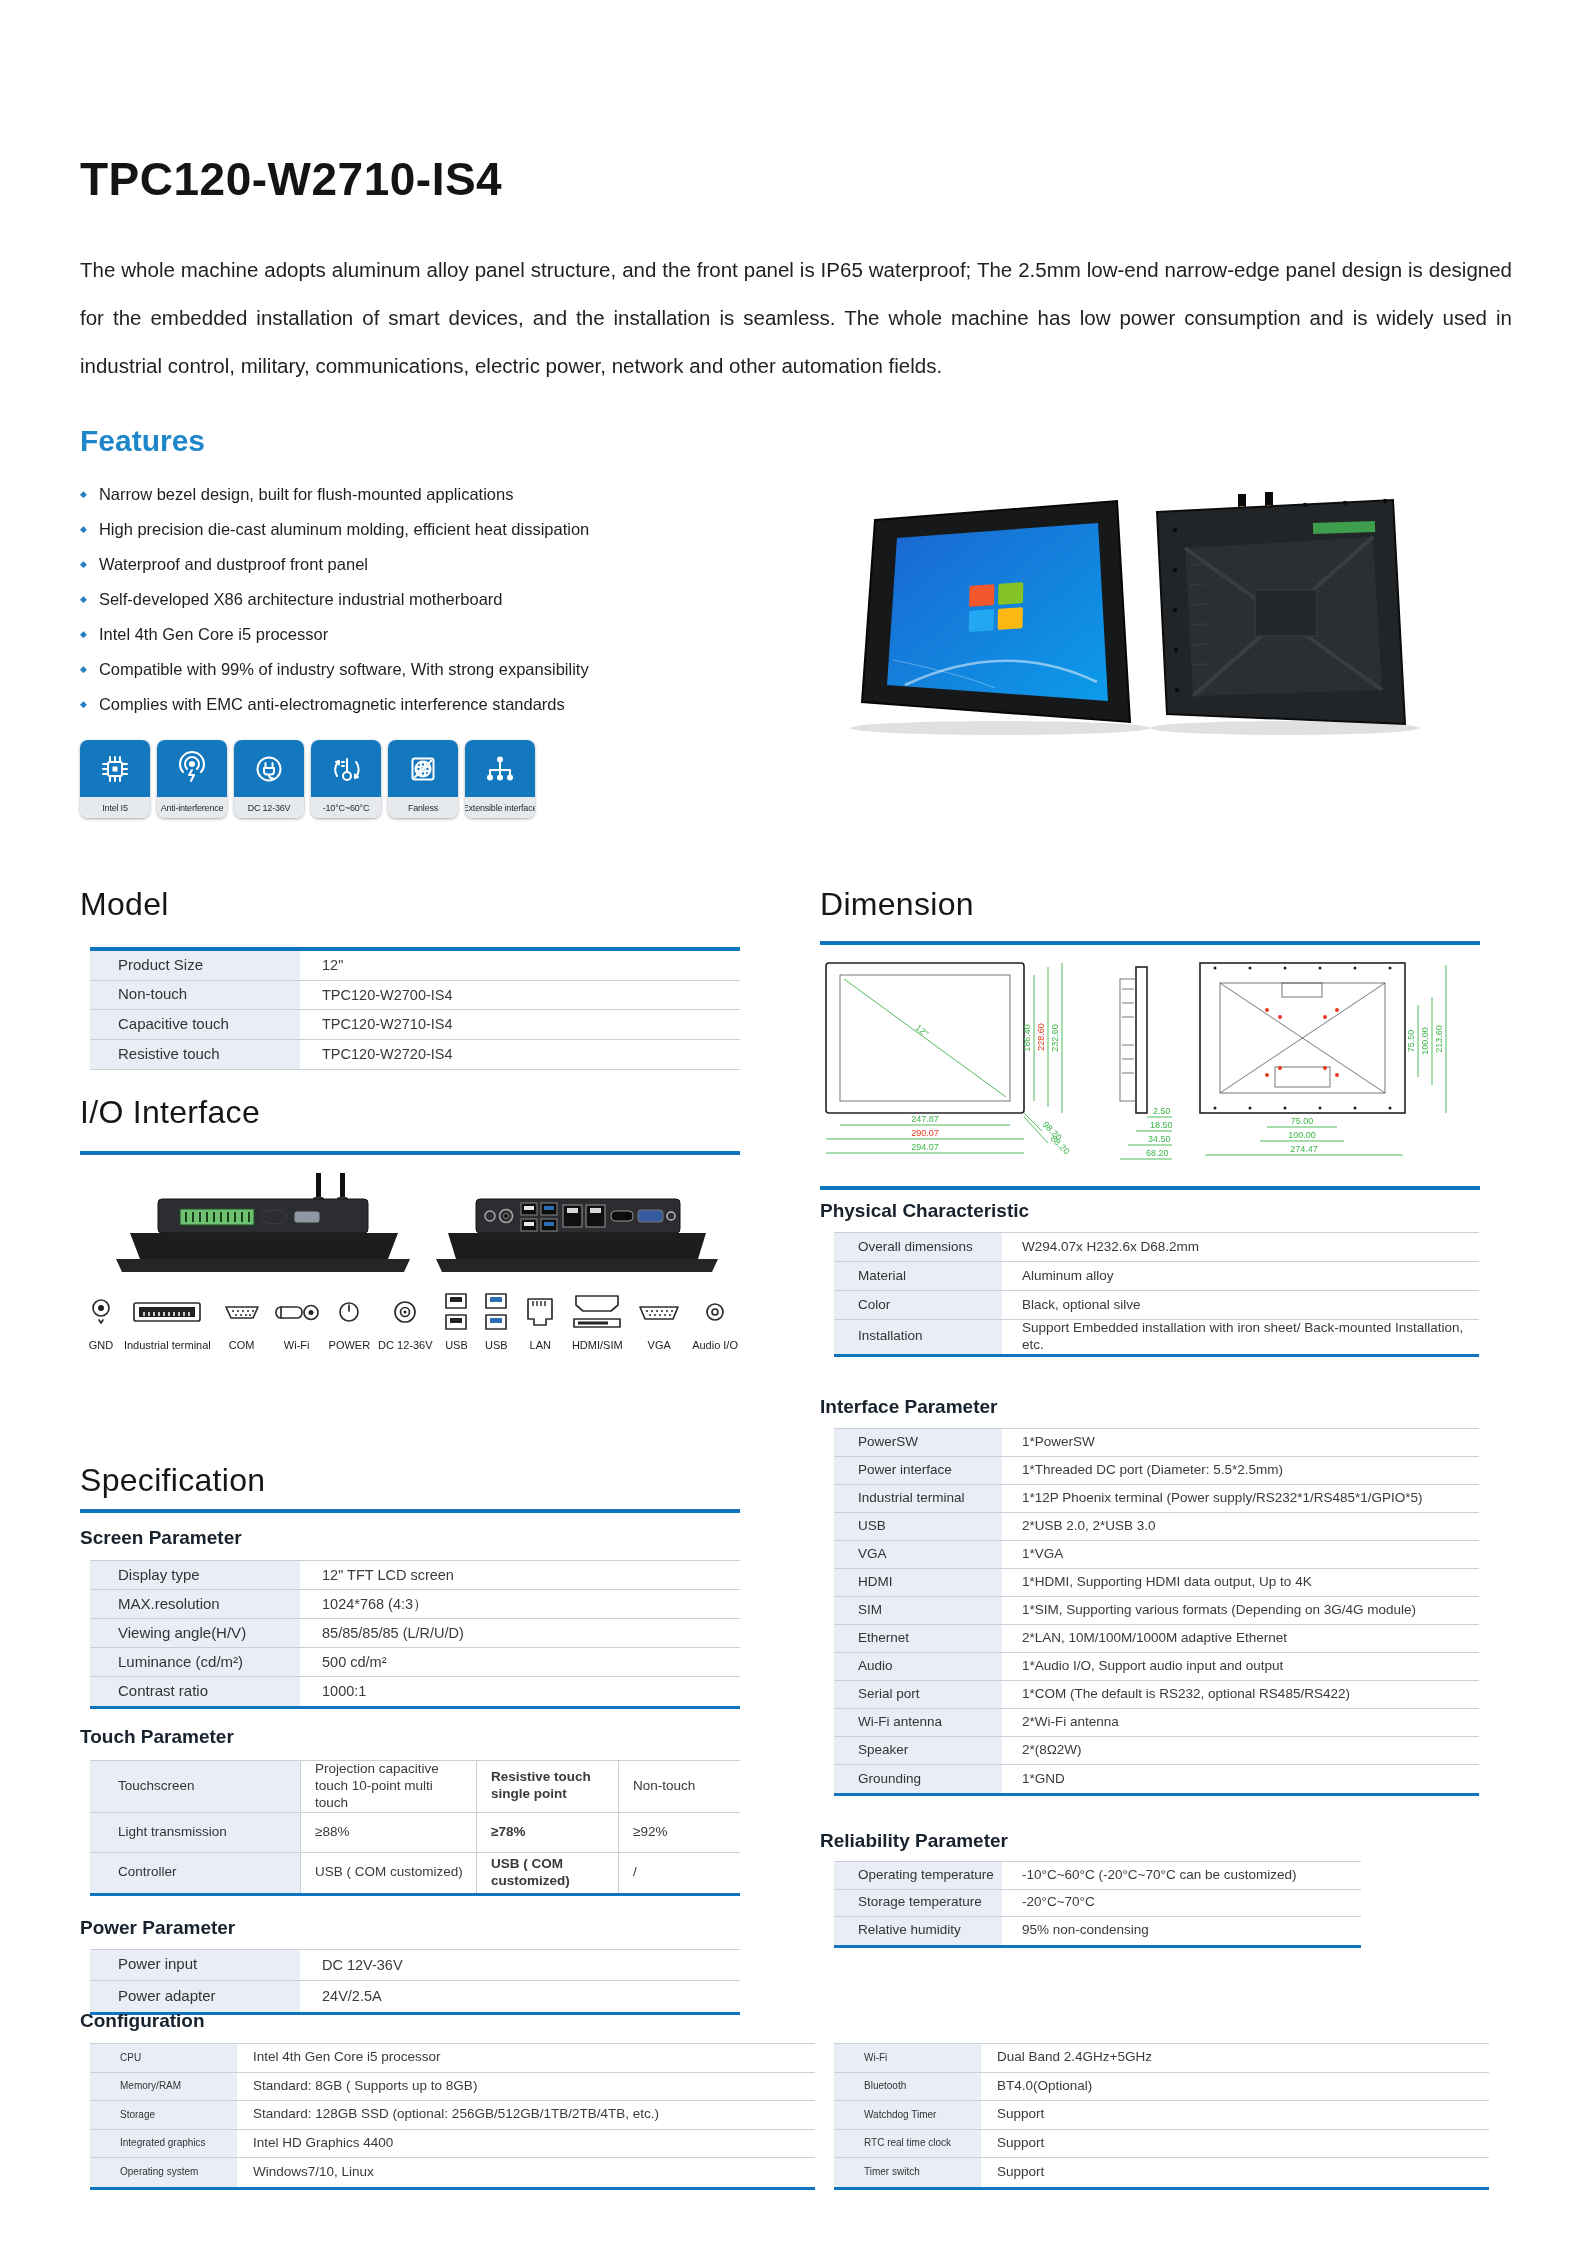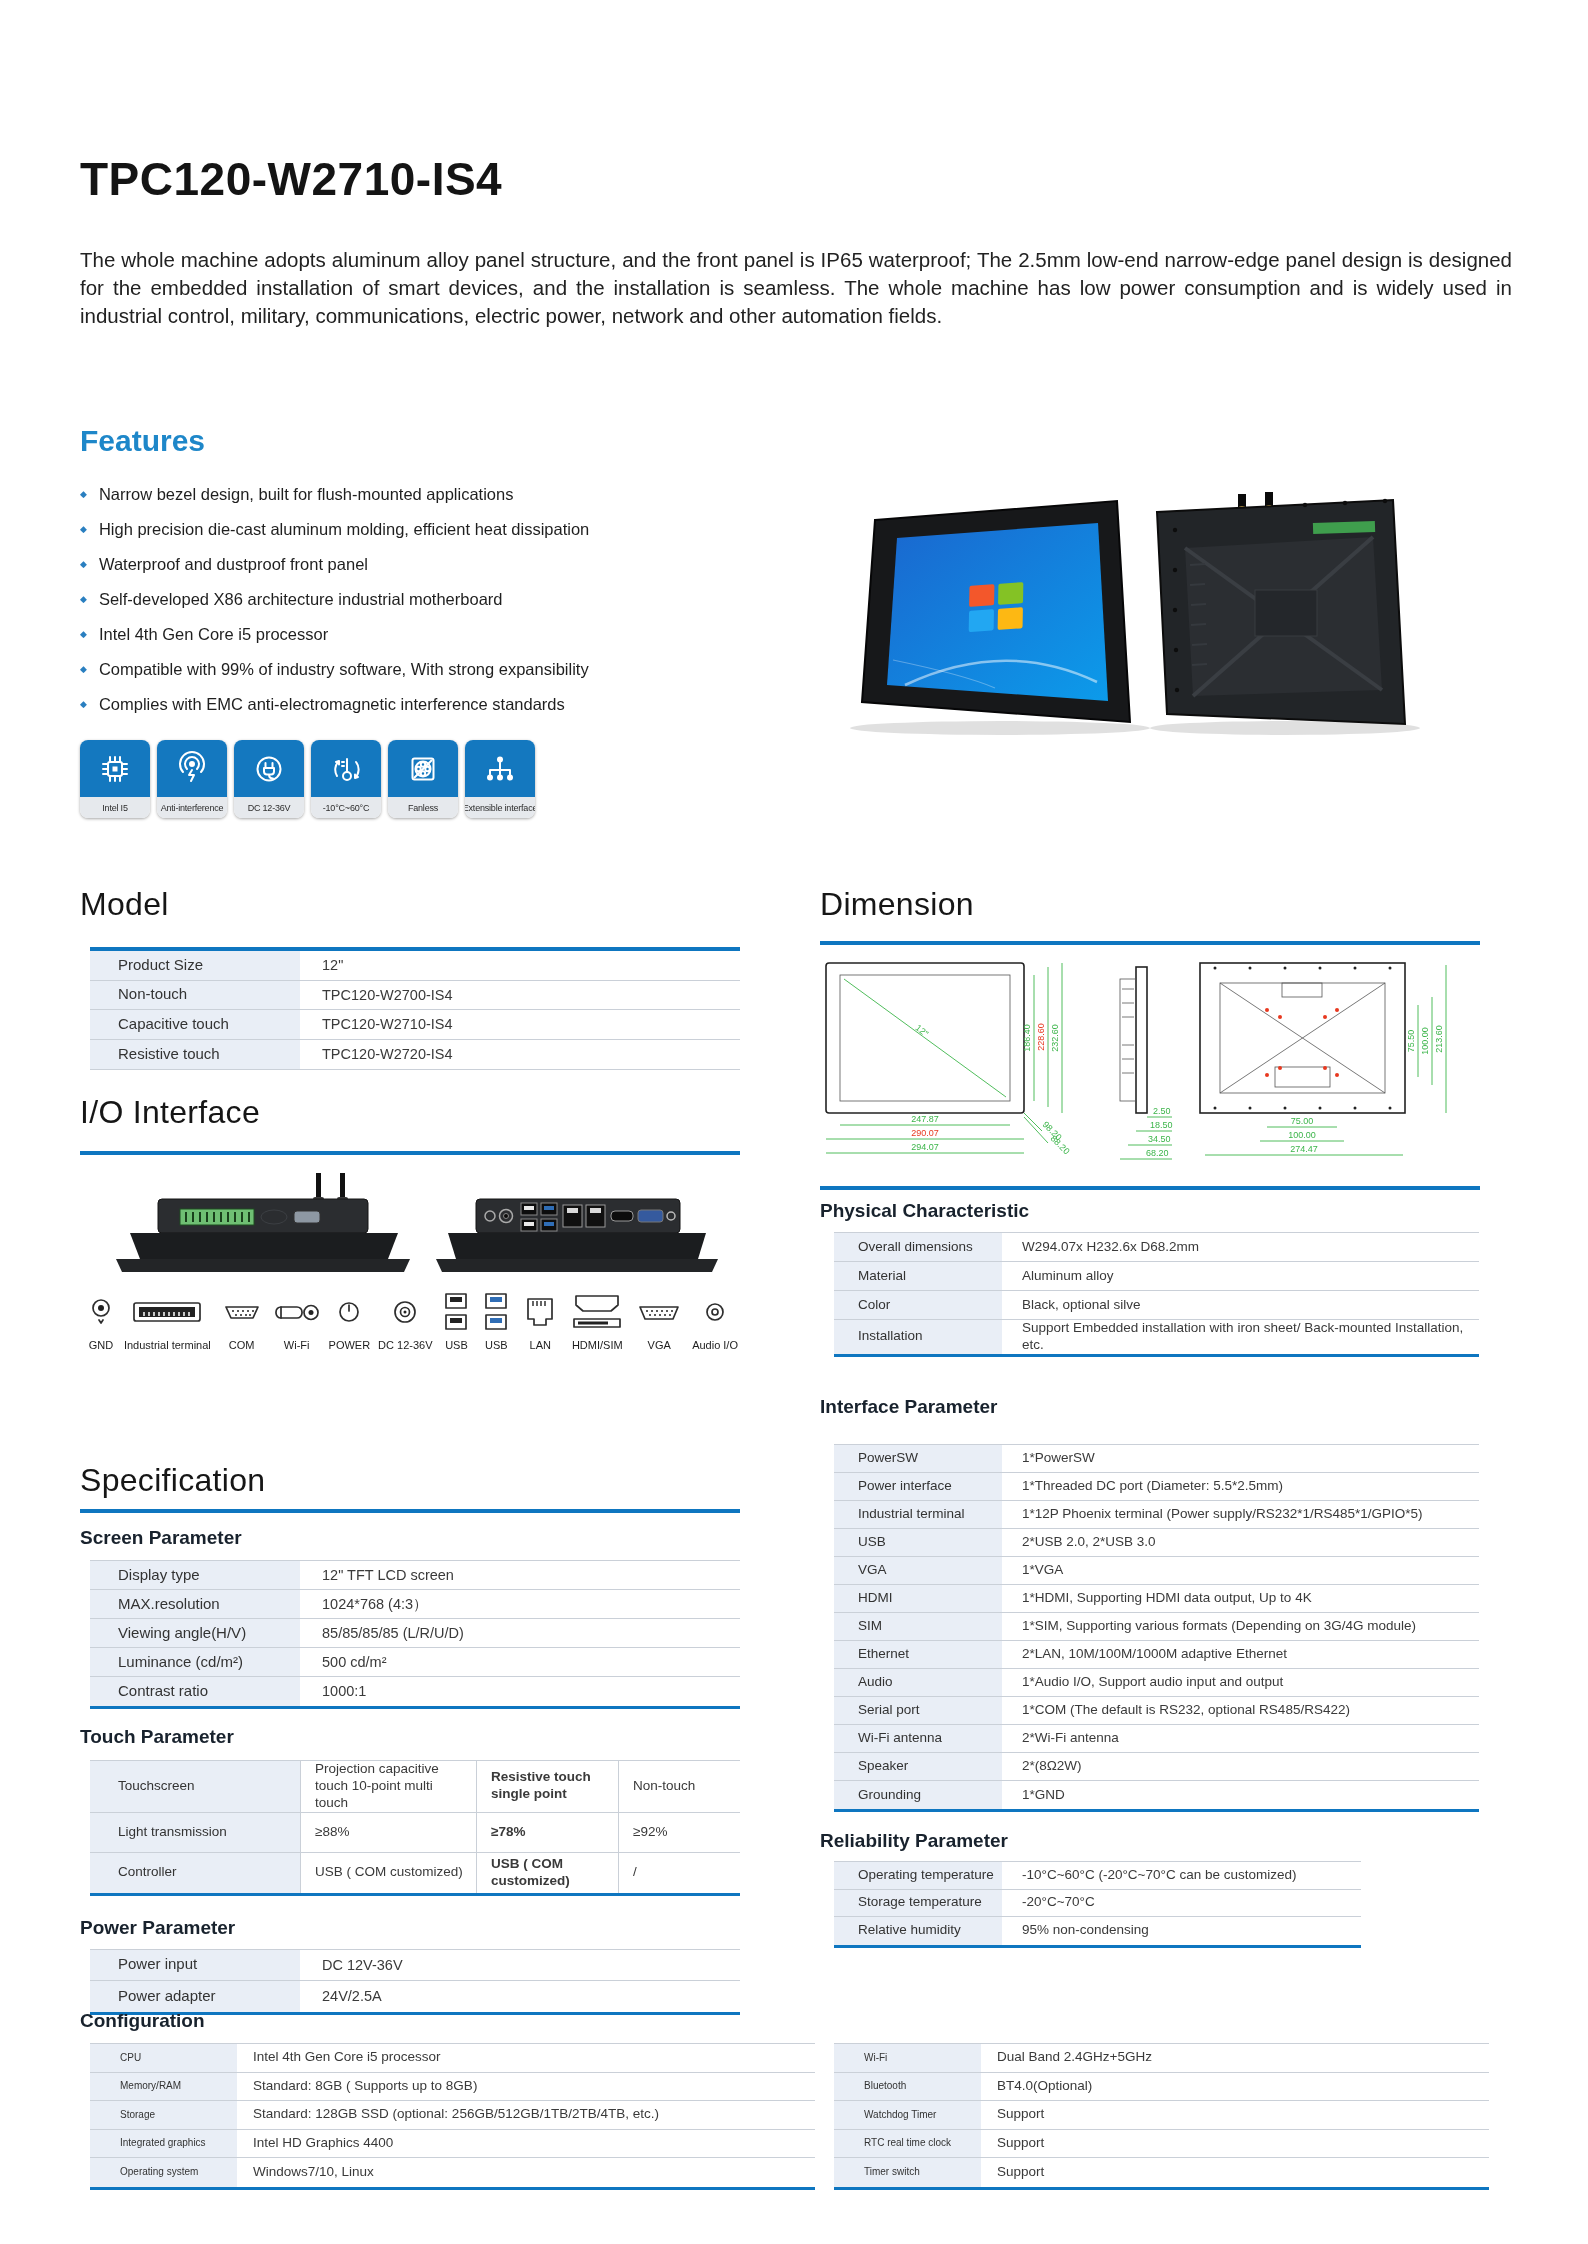--- a/index.html
+++ b/index.html
@@ -6,21 +6,21 @@
   body { background:#888; font-family:"Liberation Sans", sans-serif; }
   .page { position:relative; width:1588px; height:2244px; background:#ffffff; margin:0 auto; overflow:hidden; }
 
   
   .h1 { font-size:32px; font-weight:normal; color:#161616; letter-spacing:.3px; }
   .h2 { font-size:19px; font-weight:bold; color:#18222d; }
   .hblue { font-size:30px; font-weight:bold; color:#1e87c9; }
   .divider { height:4px; background:#0e76c0; }
 
   #title { position:absolute; left:80px; top:152px; font-size:46px; font-weight:bold; color:#141414; letter-spacing:.5px; }
-  #intro { position:absolute; left:80px; top:246px; width:1432px; font-size:20.5px; line-height:28px; color:#222; text-align:justify; }
+  #intro { position:absolute; left:80px; top:246px; width:1432px; font-size:20.5px; line-height:48px; color:#222; text-align:justify; }
 
   #features { position:absolute; left:80px; top:424px; width:720px; }
   .flist { margin-top:26px; }
   .flist .li { display:flex; gap:12px; margin-bottom:15px; font-size:16.5px; color:#1f1f1f; line-height:20px; }
   .flist .diamond { color:#2a7fc0; font-size:9px; line-height:20px; }
 
   #hero { position:absolute; left:845px; top:490px; }
 
   
   #badges { position:absolute; left:80px; top:740px; display:flex; gap:7px; }
@@ -88,21 +88,21 @@
   .dg { fill:#3cb54a; font-size:9px; font-family:"Liberation Sans",sans-serif; }
   .dr { fill:#e8381f; }
   .dl { stroke:#3cb54a; stroke-width:.9; }
   .ol { stroke:#222; stroke-width:1.6; fill:none; }
   .il { stroke:#555; stroke-width:.8; fill:none; }
 
   #physical { position:absolute; left:820px; top:1200px; width:660px; }
   #physical-table { margin:10px 0 0 14px; width:645px; }
   #physical-table .trow { min-height:29px; }
   #interfaceP { position:absolute; left:820px; top:1396px; width:660px; }
-  #interface-table { margin:26px 0 0 14px; width:645px; }
+  #interface-table { margin:10px 0 0 14px; width:645px; }
   #interface-table .trow { height:28px; }
   #reliability { position:absolute; left:820px; top:1830px; width:660px; }
   #reliability-table { margin:9px 0 0 14px; width:527px; }
   #reliability-table .trow { height:27.5px; }
 </style>
 </head>
 <body>
 
 <div class="page">
 

